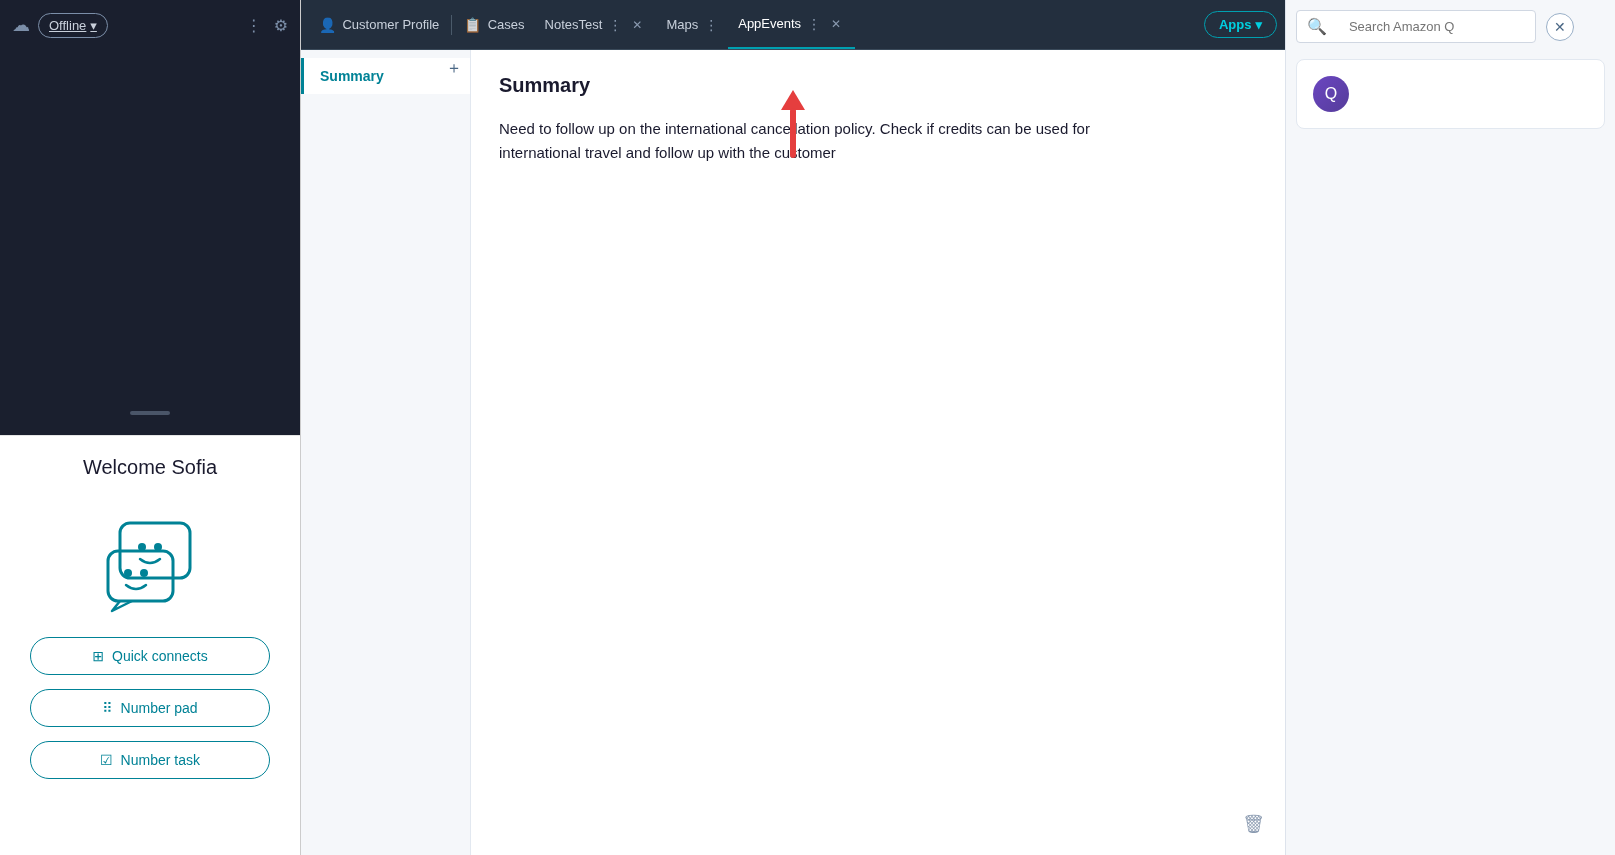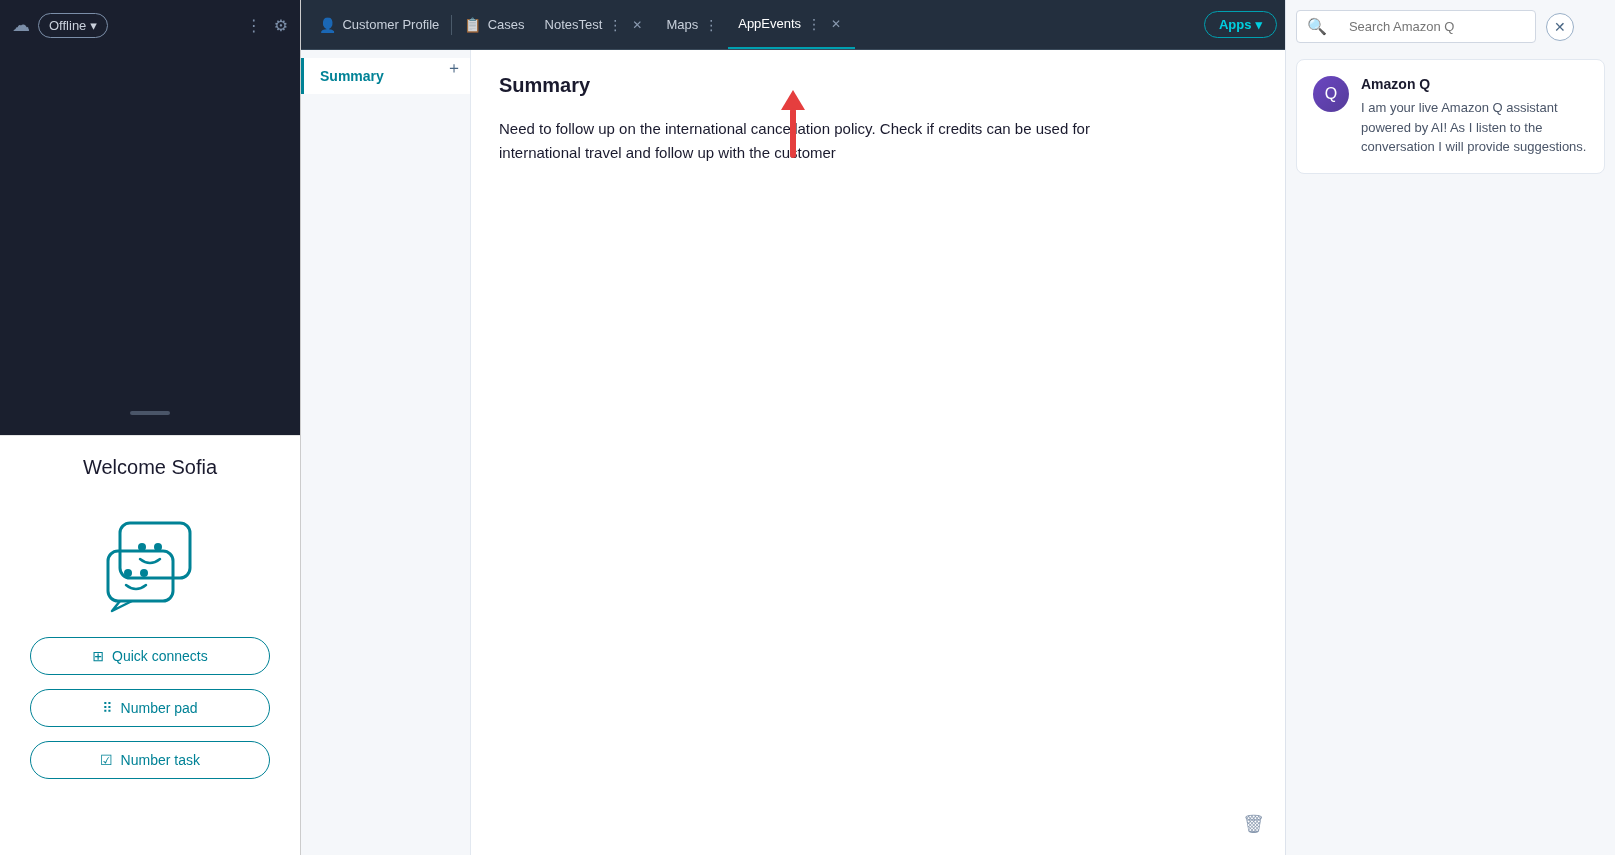--- a/index.html
+++ b/index.html
@@ -32,20 +32,21 @@
     .offline-badge {
       border: 1px solid #7b8ea8;
       border-radius: 20px;
       padding: 4px 10px;
       color: #c9d0db;
       font-size: 13px;
       display: flex;
       align-items: center;
       gap: 4px;
       cursor: pointer;
+      text-decoration: underline;
     }
 
     .sidebar-header-icons {
       margin-left: auto;
       display: flex;
       gap: 12px;
       color: #7b8ea8;
     }
 
     .sidebar-header-icons span {
@@ -507,18 +508,14 @@
       <span>🔍</span>
       <input type="text" placeholder="Search Amazon Q" style="">
     </div>
     <div class="amazon-q-search-close">✕</div>
   </div>
 
   <div class="amazon-q-card">
     <div class="amazon-q-avatar">
       <span>Q</span>
     </div>
-    <div class="amazon-q-content">
-      <div class="amazon-q-name">Amazon Q</div>
-      <div class="amazon-q-desc">I am your live Amazon Q assistant powered by AI! As I listen to the conversation I will provide suggestions.</div>
-    </div>
   </div>
 </div>
 
 </body></html>

